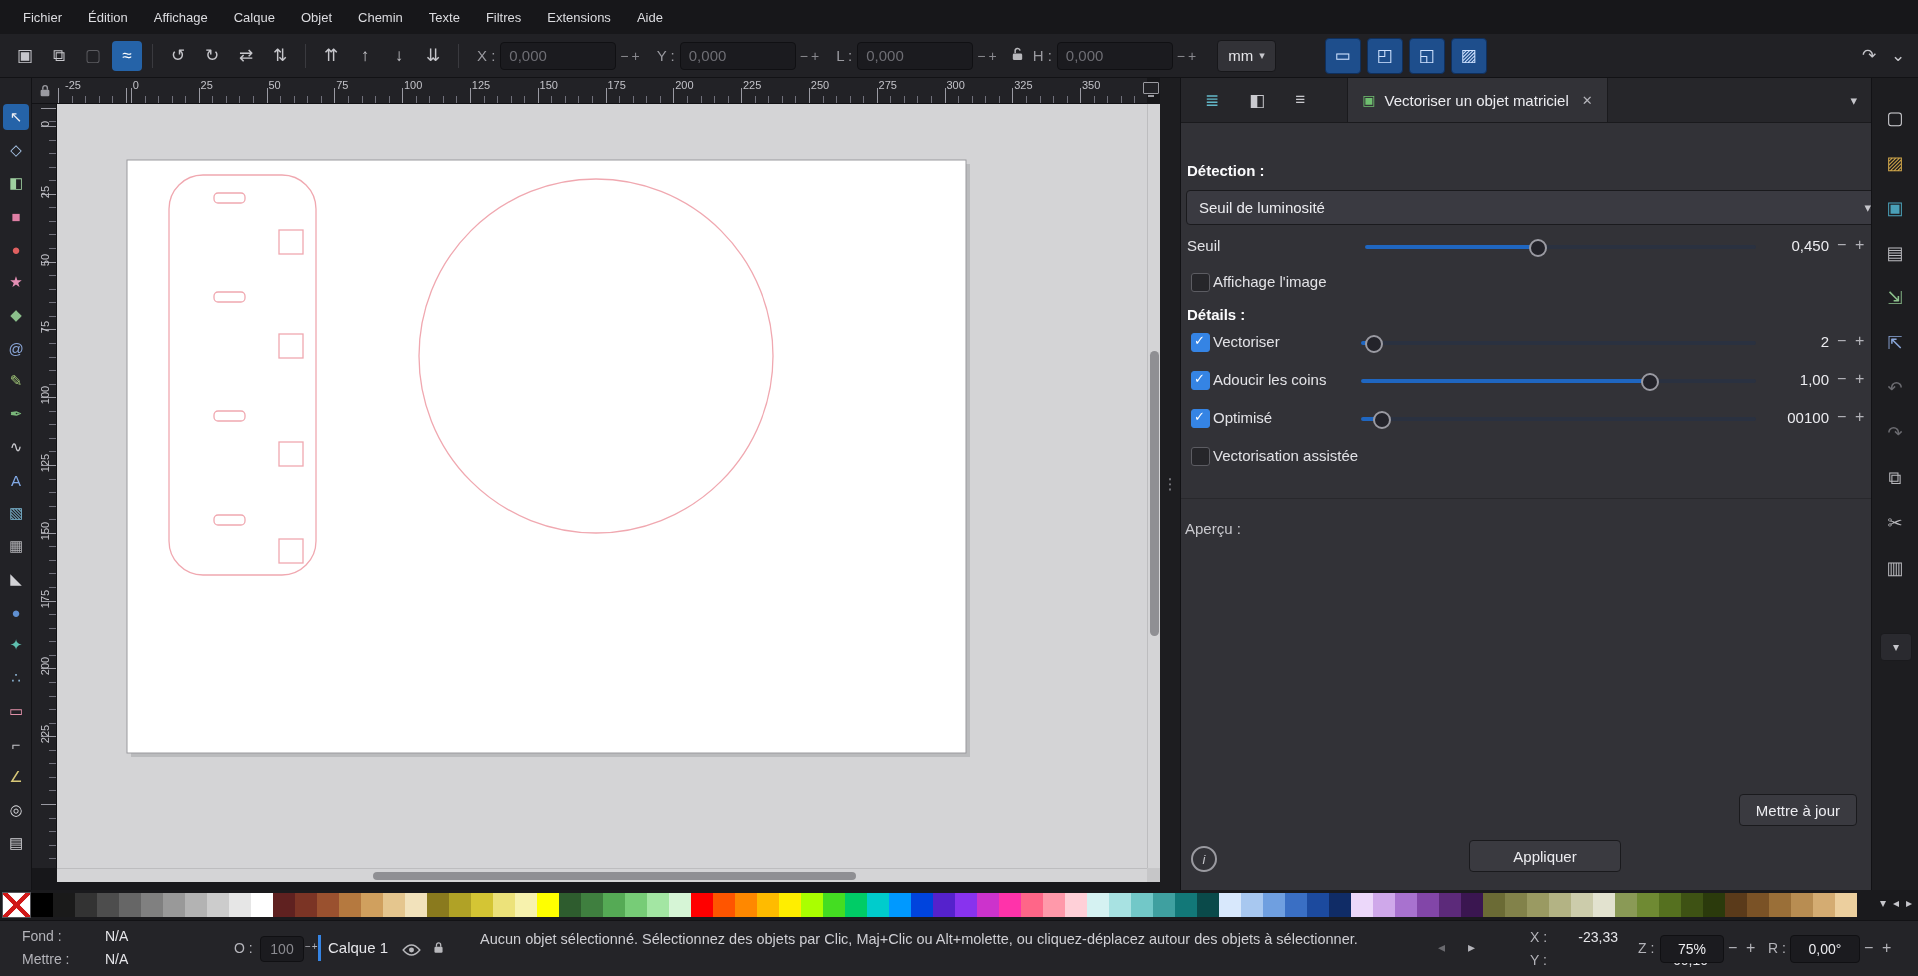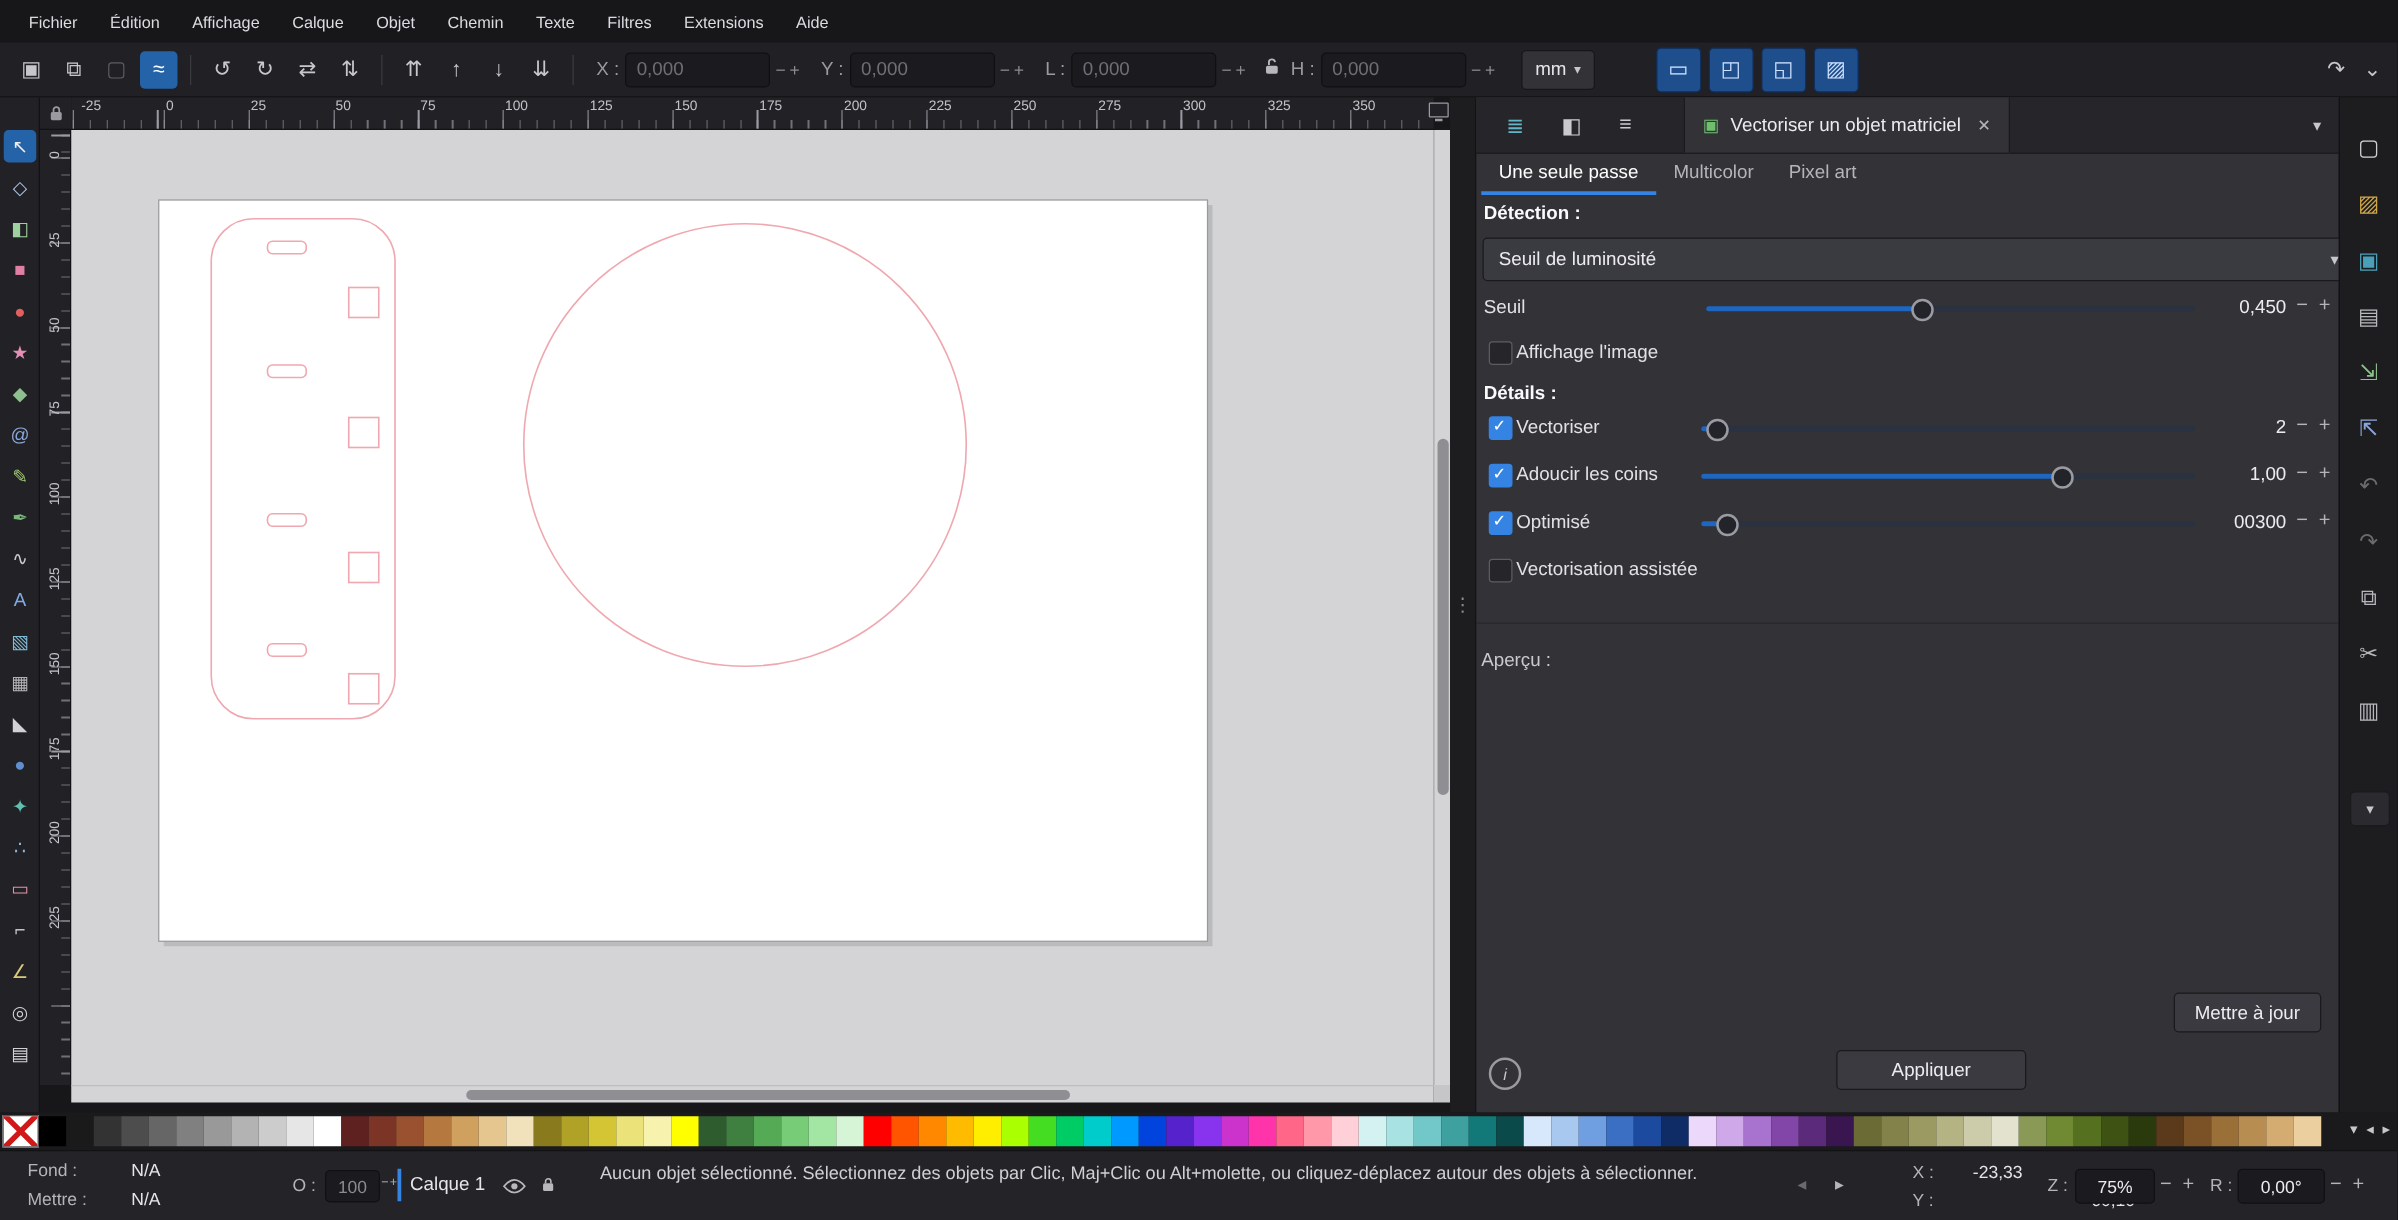--- a/index.html
+++ b/index.html
@@ -331,25 +331,20 @@
           <span class="dlg-icon" style="color: rgb(201, 201, 206);">◧</span>
           <span class="dlg-icon" style="color: rgb(201, 201, 206);">≡</span>
         </div>
       <div class="active-doctab">
         <span class="trace-icon">▣</span>
         <span>Vectoriser un objet matriciel</span>
         <span class="tab-close">✕</span>
       </div>
       <span class="tab-chevron">▾</span>
     </div>
-    <div class="scan-tabs">
-        <span class="scan-tab active">Une seule passe</span>
-        <span class="scan-tab">Multicolor</span>
-        <span class="scan-tab">Pixel art</span>
-      </div>
 
     <span class="sec-label" style="top:84px">Détection :</span>
     <div class="dropdown">
       <span>Seuil de luminosité</span>
       <span class="dd-chevron">▾</span>
     </div>
 
     <div class="drow" style="top:156px">
       <span class="dlabel">Seuil</span>
       <div class="slider" style="left:184px;width:391px">
@@ -392,21 +387,21 @@
       <span class="sgm p">+</span>
     </div>
 
     <div class="drow" style="top:328px">
       <div class="chk on"></div>
       <span class="dlabel after-chk">Optimisé</span>
       <div class="slider" style="left:180px;width:395px">
           <div class="fill" style="width: 5%;"></div>
           <div class="knob" style="left: 5%;"></div>
         </div>
-      <span class="dval">00300</span>
+      <span class="dval">00100</span>
       <span class="sgm m">−</span>
       <span class="sgm p">+</span>
     </div>
 
     <div class="drow" style="top:366px">
       <div class="chk"></div>
       <span class="dlabel after-chk">Vectorisation assistée</span>
     </div>
 
     <div class="divider"></div>

